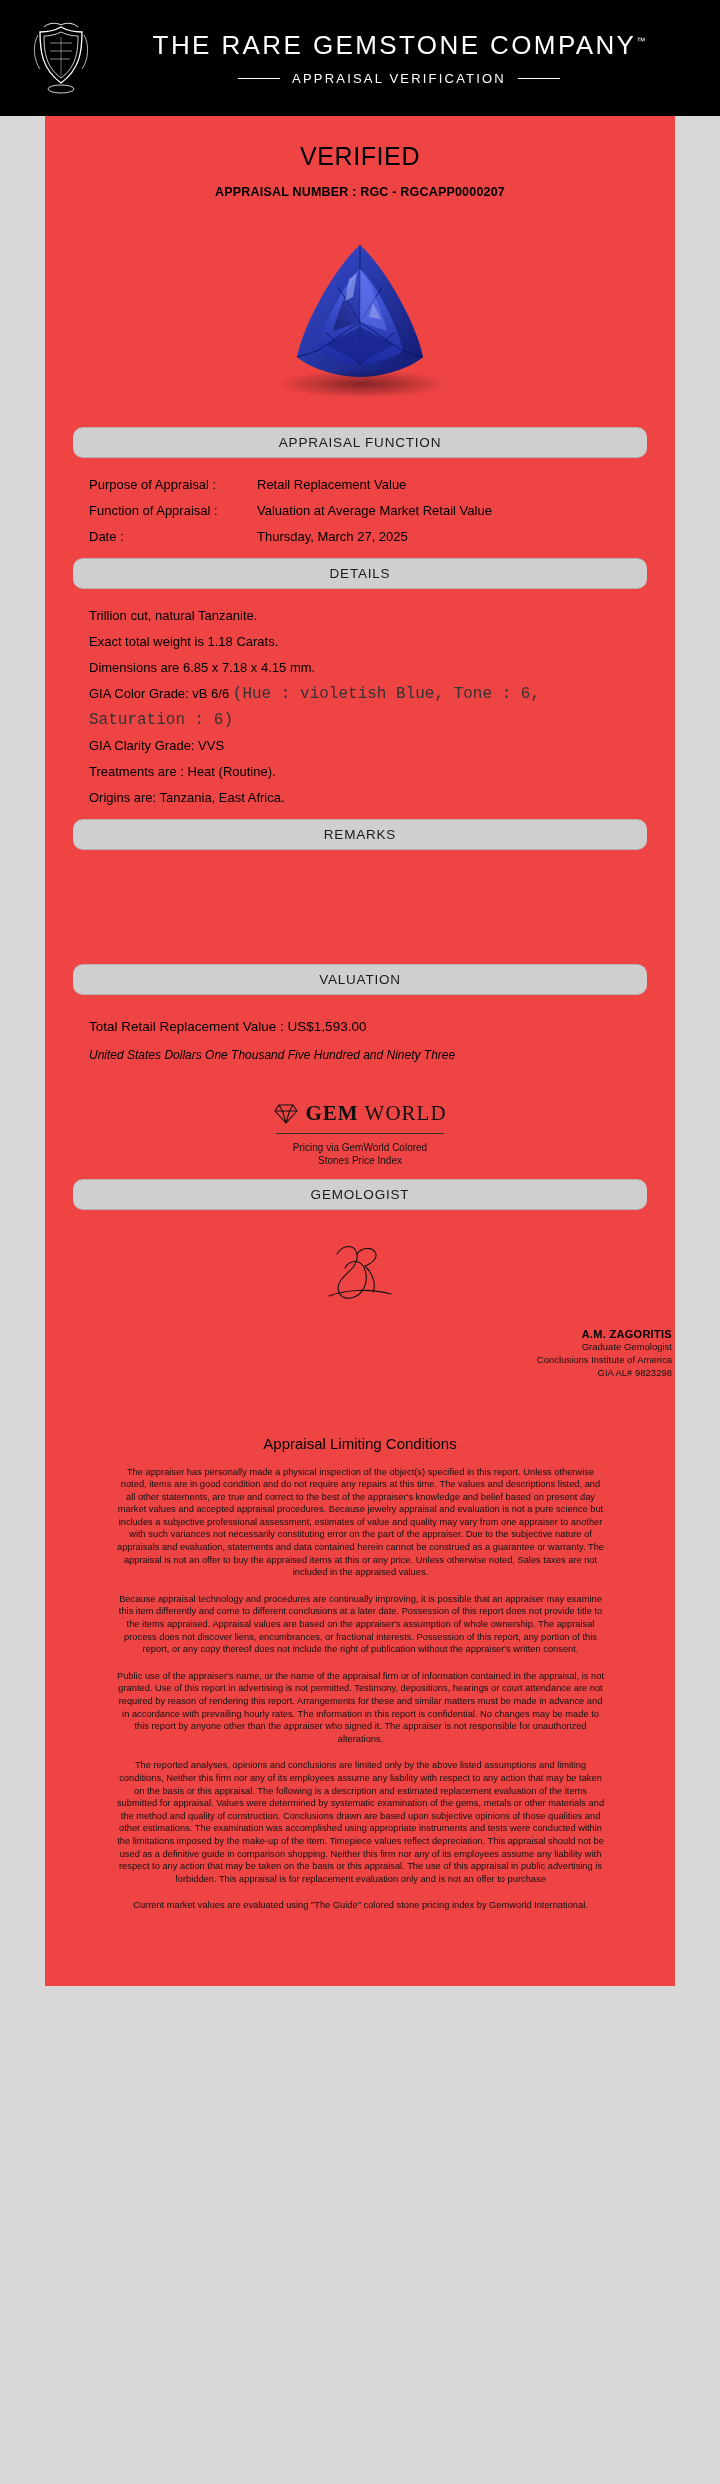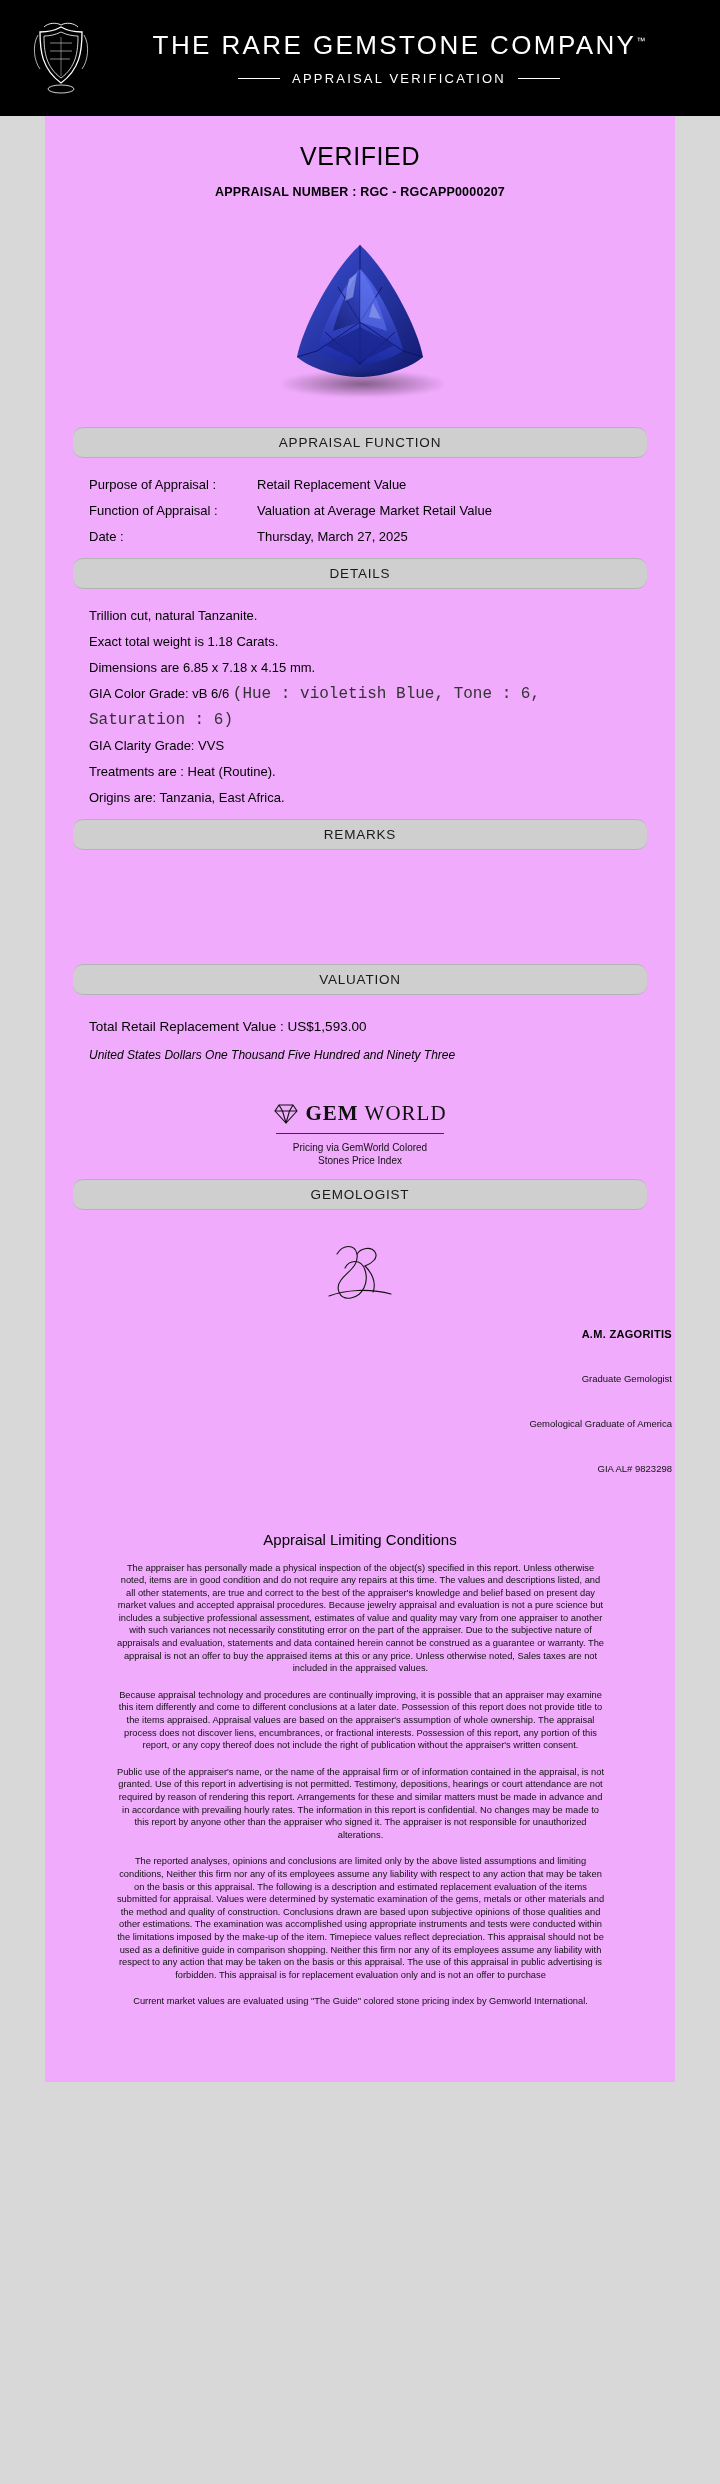--- a/index.html
+++ b/index.html
@@ -67,21 +67,21 @@
   }
   .tm {
     font-size: 9px;
     vertical-align: super;
     letter-spacing: 0;
   }
   
   .doc {
     width: 630px;
     margin: 0 auto;
-    background: #f0abfc;
+    background: #ef4444;
     padding: 0 0 30px 0;
     box-sizing: border-box;
   }
   .verified-block {
     padding-top: 26px;
     text-align: center;
   }
   .verified {
     font-size: 25px;
     letter-spacing: 0.6px;
@@ -195,21 +195,20 @@
   .gem-name {
     font-size: 11px;
     font-weight: bold;
     margin-top: 14px;
     letter-spacing: 0.3px;
   }
   .gem-line {
     font-size: 9.5px;
     line-height: 13px;
     color: #111;
-    margin-top: 32px;
   }
   
   .limits {
     padding: 46px 70px 0 70px;
   }
   .limits h3 {
     text-align: center;
     font-size: 15px;
     font-weight: normal;
     margin: 0 0 14px 0;
@@ -363,21 +362,21 @@
           <g fill="none" stroke="#111" stroke-width="1.1" stroke-linecap="round">
             <path d="M38 16 C44 6 56 6 58 16 C60 28 48 34 42 42 C36 50 40 62 52 60 C64 58 70 44 66 32 C62 20 50 22 46 30"></path>
             <path d="M58 16 C62 10 72 8 76 14 C80 20 72 26 66 28"></path>
             <path d="M30 58 C46 52 70 50 92 56"></path>
             <path d="M66 28 C72 34 78 44 74 54"></path>
           </g>
         </svg>
       </div>
       <div class="gem-name">A.M. ZAGORITIS</div>
       <div class="gem-line">Graduate Gemologist</div>
-      <div class="gem-line">Gemological Graduate of America</div>
+      <div class="gem-line">Conclusions Institute of America</div>
       <div class="gem-line">GIA AL# 9823298</div>
     </div>
 
     <div class="limits">
       <h3>Appraisal Limiting Conditions</h3>
       <p>The appraiser has personally made a physical inspection of the object(s) specified in this report. Unless otherwise noted, items are in good condition and do not require any repairs at this time. The values and descriptions listed, and all other statements, are true and correct to the best of the appraiser's knowledge and belief based on present day market values and accepted appraisal procedures. Because jewelry appraisal and evaluation is not a pure science but includes a subjective professional assessment, estimates of value and quality may vary from one appraiser to another with such variances not necessarily constituting error on the part of the appraiser. Due to the subjective nature of appraisals and evaluation, statements and data contained herein cannot be construed as a guarantee or warranty. The appraisal is not an offer to buy the appraised items at this or any price. Unless otherwise noted, Sales taxes are not included in the appraised values.</p>
       <p>Because appraisal technology and procedures are continually improving, it is possible that an appraiser may examine this item differently and come to different conclusions at a later date. Possession of this report does not provide title to the items appraised. Appraisal values are based on the appraiser's assumption of whole ownership. The appraisal process does not discover liens, encumbrances, or fractional interests. Possession of this report, any portion of this report, or any copy thereof does not include the right of publication without the appraiser's written consent.</p>
       <p>Public use of the appraiser's name, or the name of the appraisal firm or of information contained in the appraisal, is not granted. Use of this report in advertising is not permitted. Testimony, depositions, hearings or court attendance are not required by reason of rendering this report. Arrangements for these and similar matters must be made in advance and in accordance with prevailing hourly rates. The information in this report is confidential. No changes may be made to this report by anyone other than the appraiser who signed it. The appraiser is not responsible for unauthorized alterations.</p>
       <p>The reported analyses, opinions and conclusions are limited only by the above listed assumptions and limiting conditions, Neither this firm nor any of its employees assume any liability with respect to any action that may be taken on the basis or this appraisal. The following is a description and estimated replacement evaluation of the items submitted for appraisal. Values were determined by systematic examination of the gems, metals or other materials and the method and quality of construction. Conclusions drawn are based upon subjective opinions of those qualities and other estimations. The examination was accomplished using appropriate instruments and tests were conducted within the limitations imposed by the make-up of the item. Timepiece values reflect depreciation. This appraisal should not be used as a definitive guide in comparison shopping. Neither this firm nor any of its employees assume any liability with respect to any action that may be taken on the basis or this appraisal. The use of this appraisal in public advertising is forbidden. This appraisal is for replacement evaluation only and is not an offer to purchase</p>
       <p>Current market values are evaluated using "The Guide" colored stone pricing index by Gemworld International.</p>

